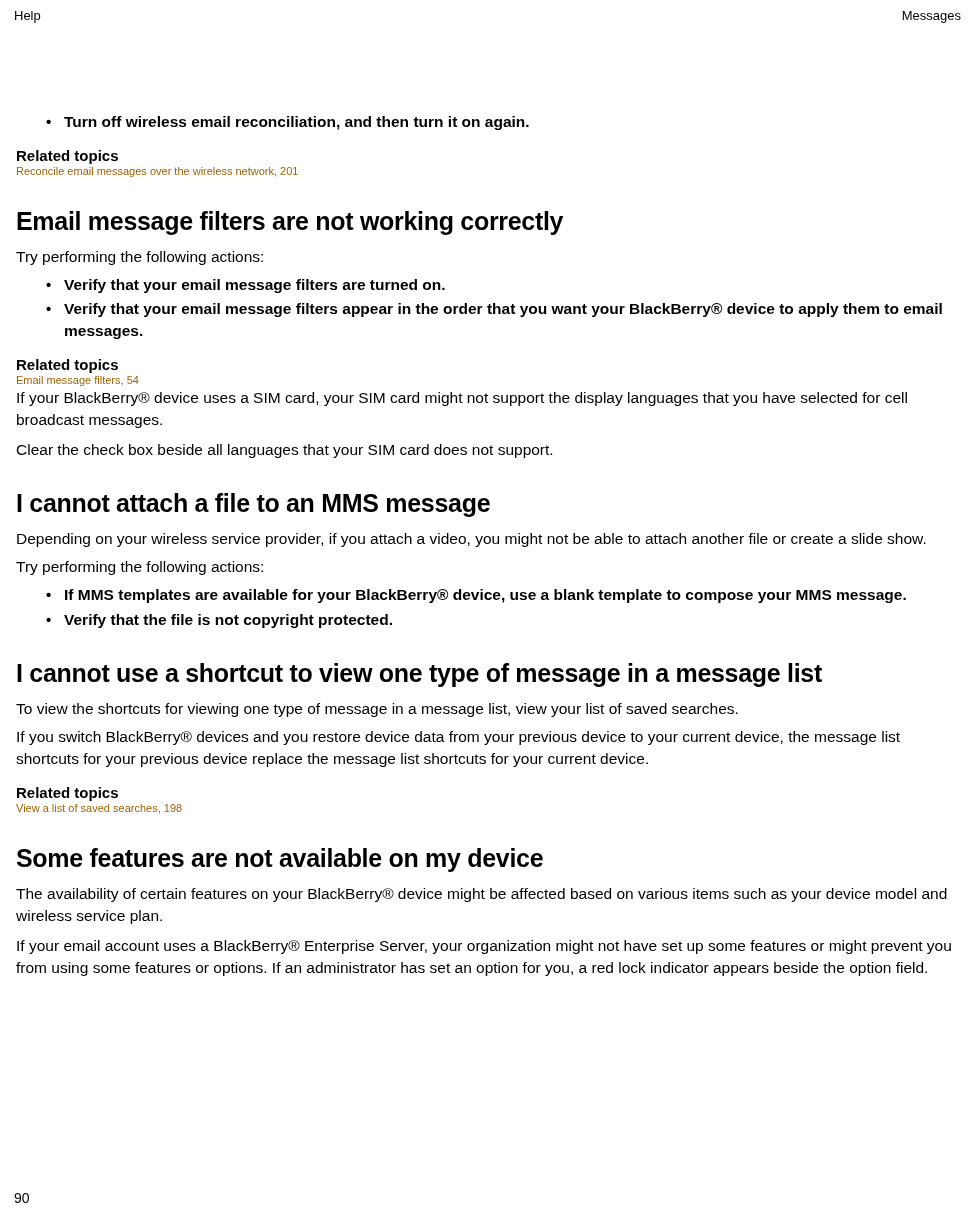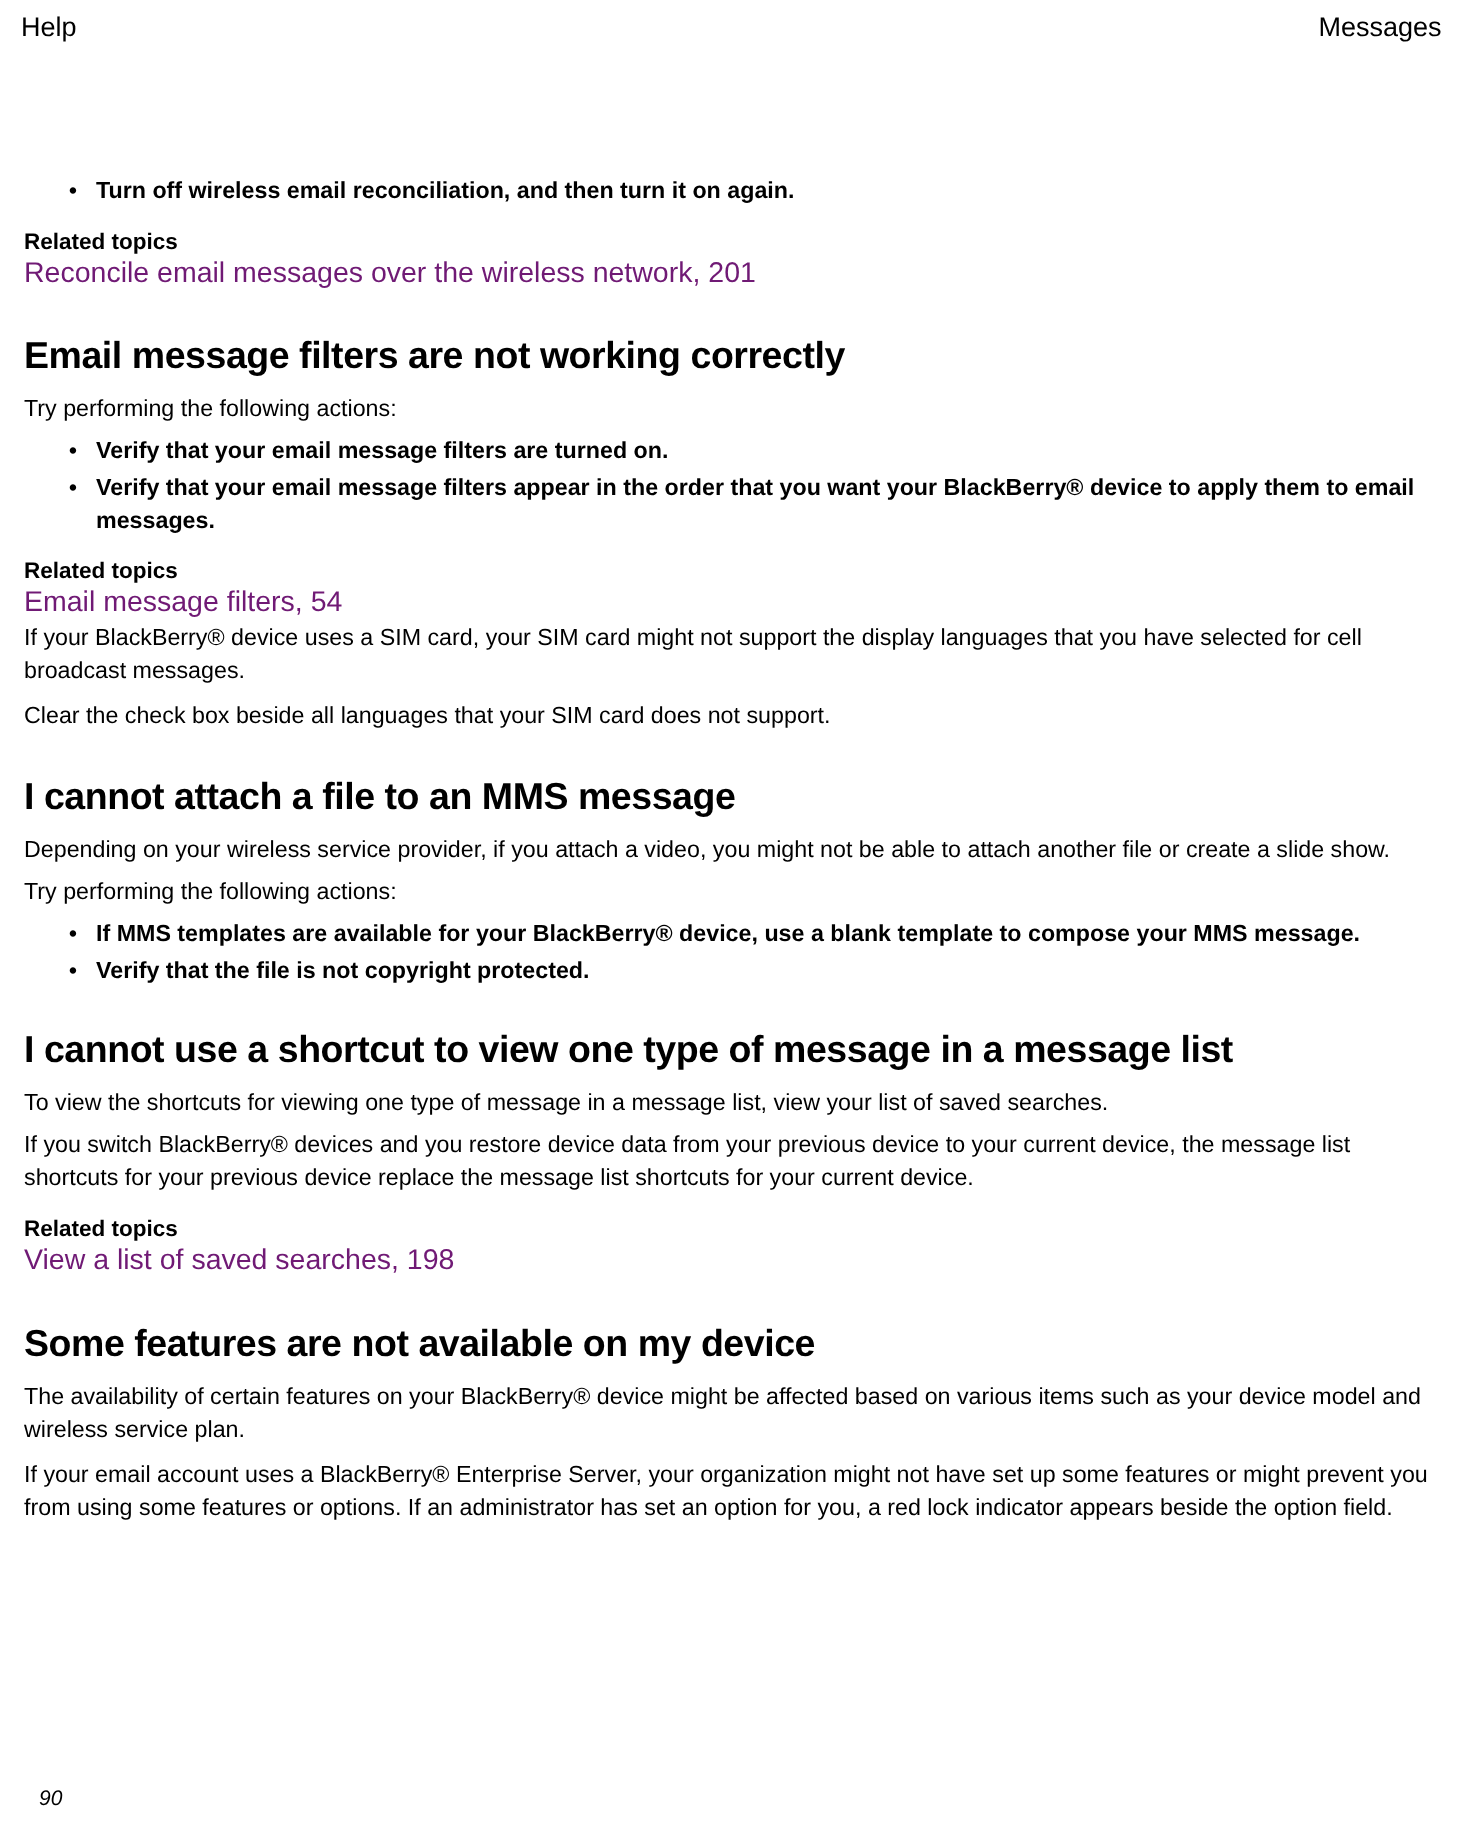--- a/index.html
+++ b/index.html
@@ -12,21 +12,21 @@
       height: 1228px;
       background: #ffffff;
       font-family: "Segoe UI", "Helvetica Neue", Arial, sans-serif;
       color: #000;
       position: relative;
       padding: 8px 14px 0 14px;
     }
     .header {
       display: flex;
       justify-content: space-between;
-      font-size: 18px;
+      font-size: 13px;
       margin-bottom: 88px;
     }
     .content {
       padding-left: 2px;
     }
     .bullet-list {
       list-style: none;
       padding-left: 48px;
       margin-top: 2px;
       font-weight: bold;
@@ -43,22 +43,22 @@
       left: -18px;
       font-size: 15px;
       top: 0;
     }
     .related-topics-label {
       font-weight: 700;
       font-size: 15px;
       margin-top: 14px;
     }
     .related-link {
-      color: #701a75;
-      font-size: 19px;
+      color: #a16207;
+      font-size: 11px;
       cursor: pointer;
       line-height: 1.35;
     }
     .section-heading {
       font-weight: 700;
       font-size: 25px;
       margin-top: 28px;
       margin-bottom: 10px;
       letter-spacing: -0.3px;
     }
@@ -66,23 +66,22 @@
       font-size: 15.5px;
       line-height: 1.42;
       margin-bottom: 6px;
     }
     .body-text.spaced {
       margin-top: 8px;
     }
     .page-number {
       position: absolute;
       bottom: 22px;
-      left: 26px;
+      left: 14px;
       font-size: 14px;
-      font-style: italic;
     }
   </style>
 </head>
 <body>
 
 <div class="header">
   <span>Help</span>
   <span>Messages</span>
 </div>
 

